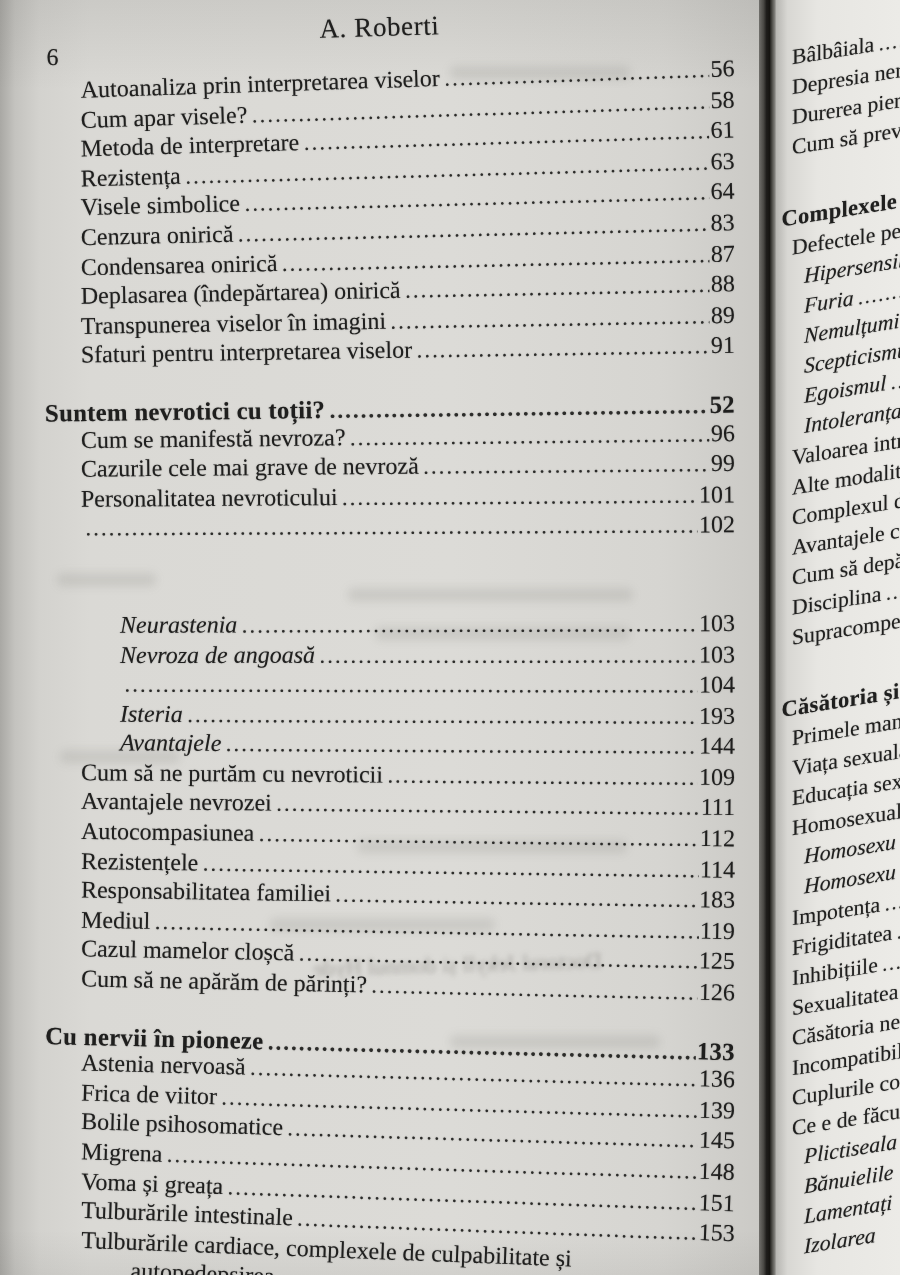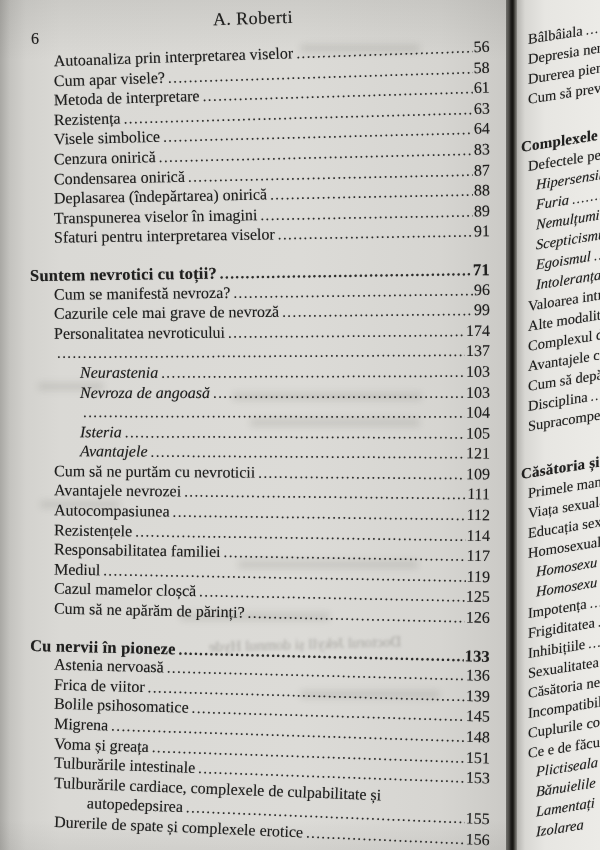--- a/index.html
+++ b/index.html
@@ -135,64 +135,64 @@
           <span class="pg">89</span>
         </div>
         <div class="row lvl1" style="transform: rotate(-0.85deg);">
           <span class="lab">Sfaturi pentru interpretarea viselor</span>
           <span class="lead">..........................................................................................</span>
           <span class="pg">91</span>
         </div>
         <div class="row lvl0 b" style="margin-top: 17px; transform: rotate(-0.74deg);">
           <span class="lab">Suntem nevrotici cu toții?</span>
           <span class="lead">..........................................................................................</span>
-          <span class="pg">71</span>
+          <span class="pg">52</span>
         </div>
         <div class="row lvl1" style="transform: rotate(-0.62deg);">
           <span class="lab">Cum se manifestă nevroza?</span>
           <span class="lead">..........................................................................................</span>
           <span class="pg">96</span>
         </div>
         <div class="row lvl1" style="transform: rotate(-0.51deg);">
           <span class="lab">Cazurile cele mai grave de nevroză</span>
           <span class="lead">..........................................................................................</span>
           <span class="pg">99</span>
         </div>
         <div class="row lvl1" style="transform: rotate(-0.39deg);">
           <span class="lab">Personalitatea nevroticului</span>
           <span class="lead">..........................................................................................</span>
-          <span class="pg">174</span>
+          <span class="pg">101</span>
         </div>
         <div class="row lvl1" style="transform: rotate(-0.27deg);">
           <span class="lead">..........................................................................................</span>
-          <span class="pg">137</span>
-        </div>
-        <div class="row lvl2 i" style="transform: rotate(-0.16deg);">
+          <span class="pg">102</span>
+        </div>
+        <div class="row lvl2 i" style="transform: rotate(-0.16deg); margin-top: 45px;">
           <span class="lab">Neurastenia</span>
           <span class="lead">..........................................................................................</span>
           <span class="pg">103</span>
         </div>
         <div class="row lvl2 i" style="transform: rotate(-0.04deg);">
           <span class="lab">Nevroza de angoasă</span>
           <span class="lead">..........................................................................................</span>
           <span class="pg">103</span>
         </div>
         <div class="row lvl2 i" style="transform: rotate(0.08deg);">
           <span class="lead">..........................................................................................</span>
           <span class="pg">104</span>
         </div>
         <div class="row lvl2 i" style="transform: rotate(0.19deg);">
           <span class="lab">Isteria</span>
           <span class="lead">..........................................................................................</span>
-          <span class="pg">105</span>
+          <span class="pg">193</span>
         </div>
         <div class="row lvl2 i" style="transform: rotate(0.31deg);">
           <span class="lab">Avantajele</span>
           <span class="lead">..........................................................................................</span>
-          <span class="pg">121</span>
+          <span class="pg">144</span>
         </div>
         <div class="row lvl1" style="transform: rotate(0.42deg);">
           <span class="lab">Cum să ne purtăm cu nevroticii</span>
           <span class="lead">..........................................................................................</span>
           <span class="pg">109</span>
         </div>
         <div class="row lvl1" style="transform: rotate(0.54deg);">
           <span class="lab">Avantajele nevrozei</span>
           <span class="lead">..........................................................................................</span>
           <span class="pg">111</span>
@@ -203,21 +203,21 @@
           <span class="pg">112</span>
         </div>
         <div class="row lvl1" style="transform: rotate(0.77deg);">
           <span class="lab">Rezistențele</span>
           <span class="lead">..........................................................................................</span>
           <span class="pg">114</span>
         </div>
         <div class="row lvl1" style="transform: rotate(0.89deg);">
           <span class="lab">Responsabilitatea familiei</span>
           <span class="lead">..........................................................................................</span>
-          <span class="pg">117</span>
+          <span class="pg">183</span>
         </div>
         <div class="row lvl1" style="transform: rotate(1.01deg);">
           <span class="lab">Mediul</span>
           <span class="lead">..........................................................................................</span>
           <span class="pg">119</span>
         </div>
         <div class="row lvl1" style="transform: rotate(1.12deg);">
           <span class="lab">Cazul mamelor cloșcă</span>
           <span class="lead">..........................................................................................</span>
           <span class="pg">125</span>

